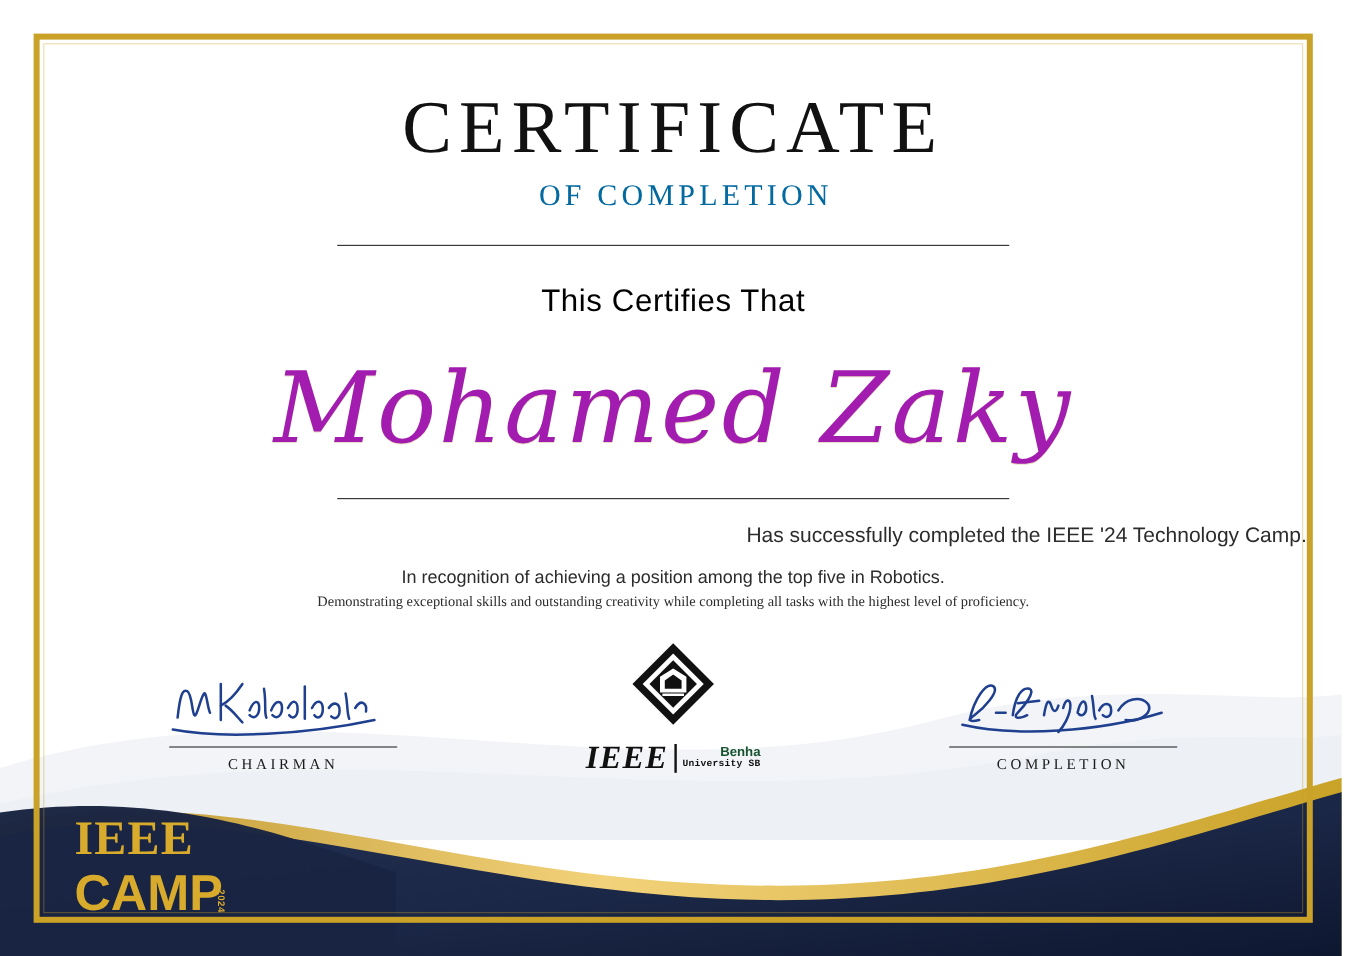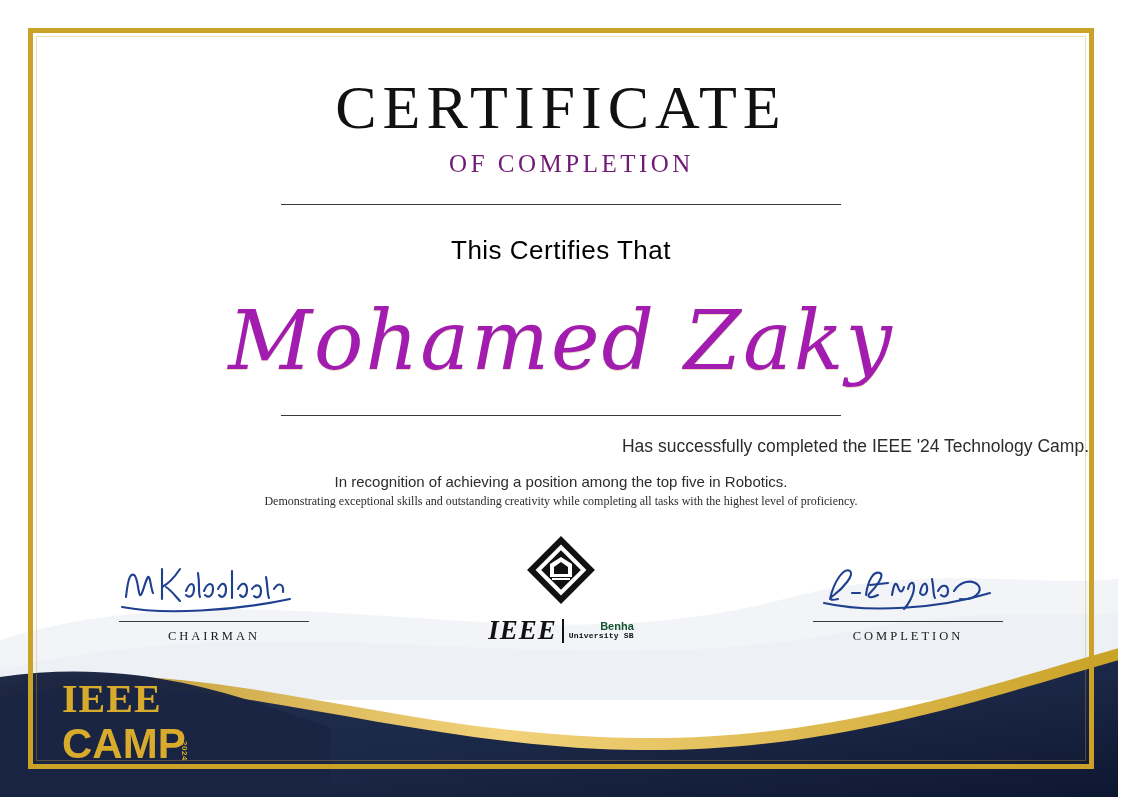--- a/index.html
+++ b/index.html
@@ -89,21 +89,21 @@
     letter-spacing: 6px;
     color: #111111;
     margin-top: 42px;
     line-height: 1.05;
     font-weight: 400;
   }
   .subtitle {
     font-family: "Liberation Serif", serif;
     font-size: 25px;
     letter-spacing: 3.5px;
-    color: #701a75;
+    color: #0369a1;
     margin-top: 10px;
     font-weight: 400;
     padding-left: 21px;
   }
 
   .rule {
     width: 560px;
     height: 1px;
     background: #3a3a3a;
     margin: 26px auto 0 auto;
@@ -153,21 +153,21 @@
 
   
   .sig-row {
     position: absolute;
     left: 0;
     top: 500px;
     width: 1056px;
     display: flex;
     justify-content: space-between;
     align-items: flex-end;
-    padding: 0 56px;
+    padding: 0 78px;
     box-sizing: border-box;
   }
   .sig-block {
     width: 250px;
     text-align: center;
   }
   .sig-mark {
     height: 58px;
     display: flex;
     align-items: flex-end;

